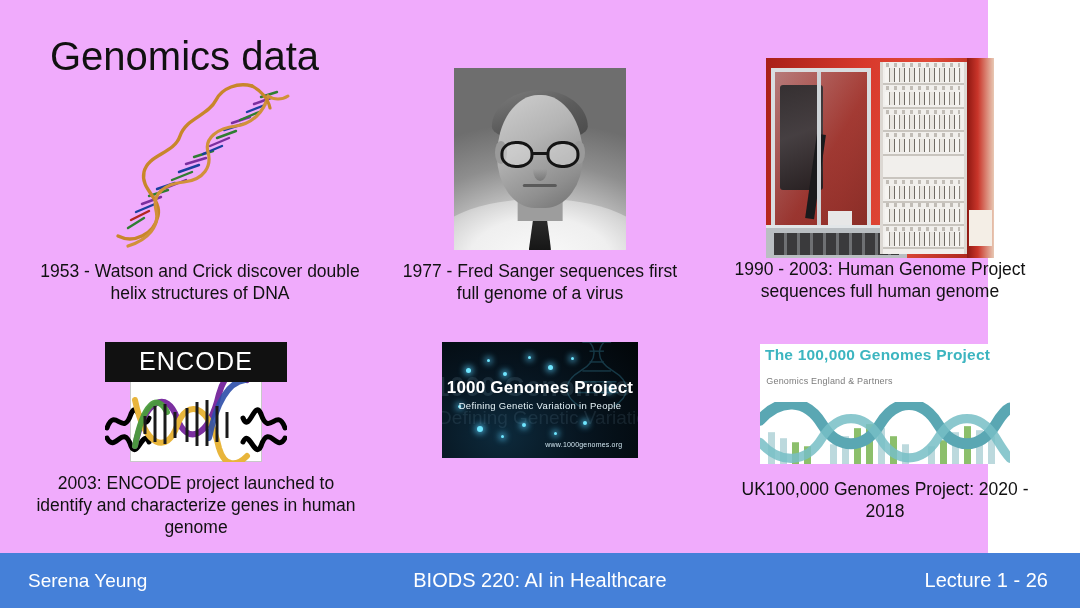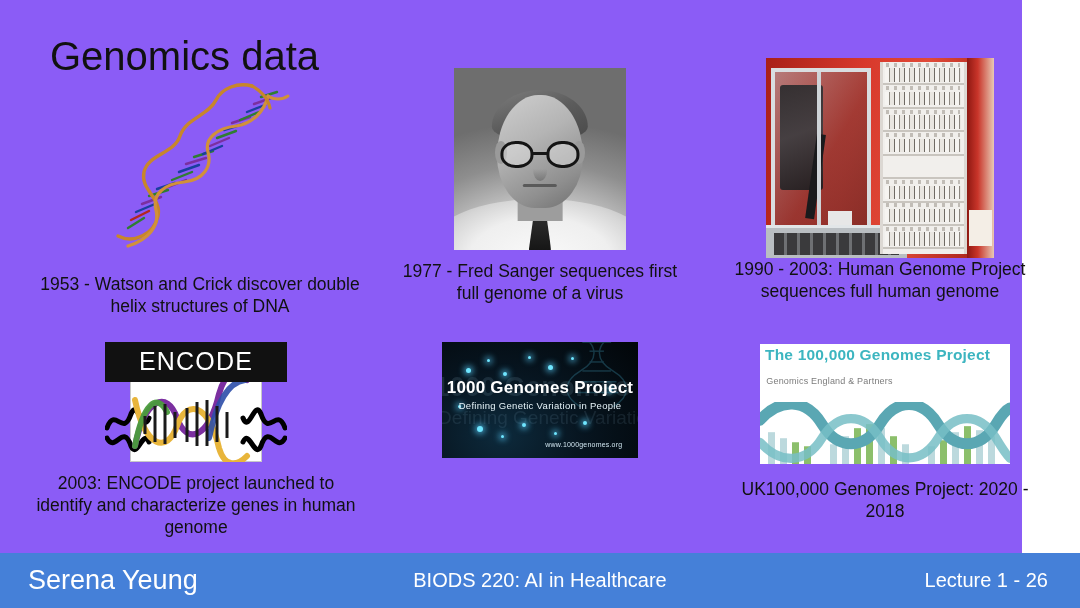--- a/index.html
+++ b/index.html
@@ -13,22 +13,21 @@
     position: relative;
     overflow: hidden;
     font-family: "Liberation Sans", sans-serif;
     color: #000000;
   }
   .slide {
     position: absolute;
     left: 0; top: 0;
     width: 988px;
     height: 608px;
-    background: #8b5cf6;
-    padding-left: 34px;
+    background: #f0abfc;
   }
 
   
   .slide-title {
     position: absolute;
     left: 50px;
     top: 32px;
     font-size: 40px;
     line-height: 48px;
     font-weight: 400;
@@ -65,21 +64,21 @@
   #cell-1000g    { left: 400px; top: 342px; width: 280px; }
   #cell-uk100k   { left: 730px; top: 344px; width: 310px; }
 
   #cell-dna .cell-media     { width: 200px; height: 180px; }
   #cell-sanger .cell-media  { width: 172px; height: 182px; }
   #cell-hgp .cell-media     { width: 228px; height: 200px; }
   #cell-encode .cell-media  { width: 182px; height: 120px; }
   #cell-1000g .cell-media   { width: 196px; height: 116px; }
   #cell-uk100k .cell-media  { width: 250px; height: 120px; }
 
-  #cell-dna .caption    { margin-top: 25px; width: 320px; }
+  #cell-dna .caption    { margin-top: 12px; width: 320px; }
   #cell-sanger .caption { margin-top: 10px; width: 280px; }
   #cell-hgp .caption    { width: 320px; }
   #cell-encode .caption { margin-top: 10px; width: 336px; }
   #cell-1000g .caption  { margin-top: 14px; width: 280px; }
   #cell-uk100k .caption { margin-top: 14px; width: 310px; }
 
   
   .photo-sanger {
     width: 100%; height: 100%;
     background:
@@ -380,21 +379,21 @@
     top: 553px;
     width: 1080px;
     height: 55px;
     background: #4580d8;
     display: flex;
     align-items: center;
   }
   .footer-left {
     position: absolute; left: 28px;
     color: #ffffff;
-    font-size: 27px;
+    font-size: 19px;
   }
   .footer-center {
     position: absolute; left: 0; right: 0;
     text-align: center;
     color: #ffffff;
     font-size: 20px;
   }
   .footer-right {
     position: absolute; right: 32px;
     color: #ffffff;

